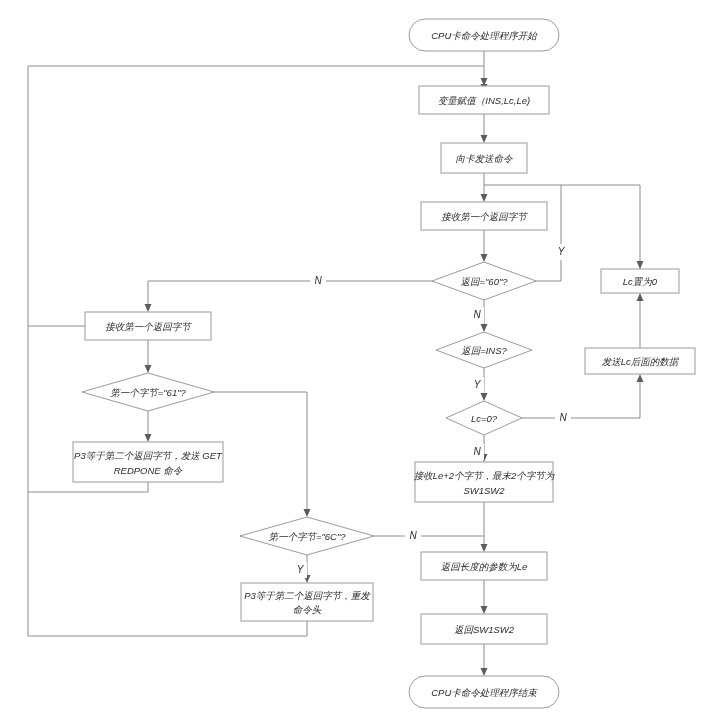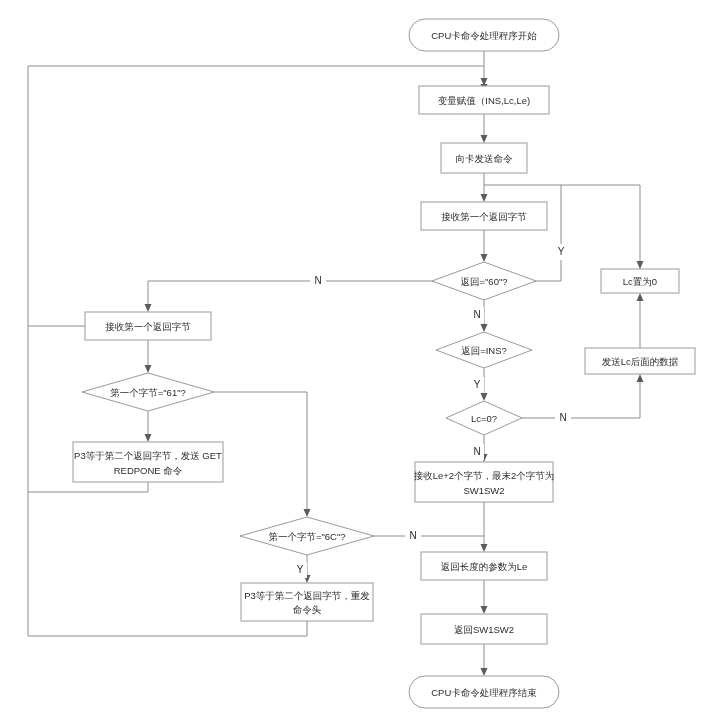--- a/index.html
+++ b/index.html
@@ -11,20 +11,21 @@
     width: 720px;
     height: 728px;
     font-family: "Liberation Sans", "DejaVu Sans", sans-serif;
     overflow: hidden;
   }
   #flow-root {
     position: relative;
     width: 720px;
     height: 728px;
     background: #ffffff;
+    font-style: italic;
   }
   svg.flow-canvas {
     position: absolute;
     left: 0;
     top: 0;
     width: 720px;
     height: 728px;
   }
   .node-shape {
     fill: #ffffff;

